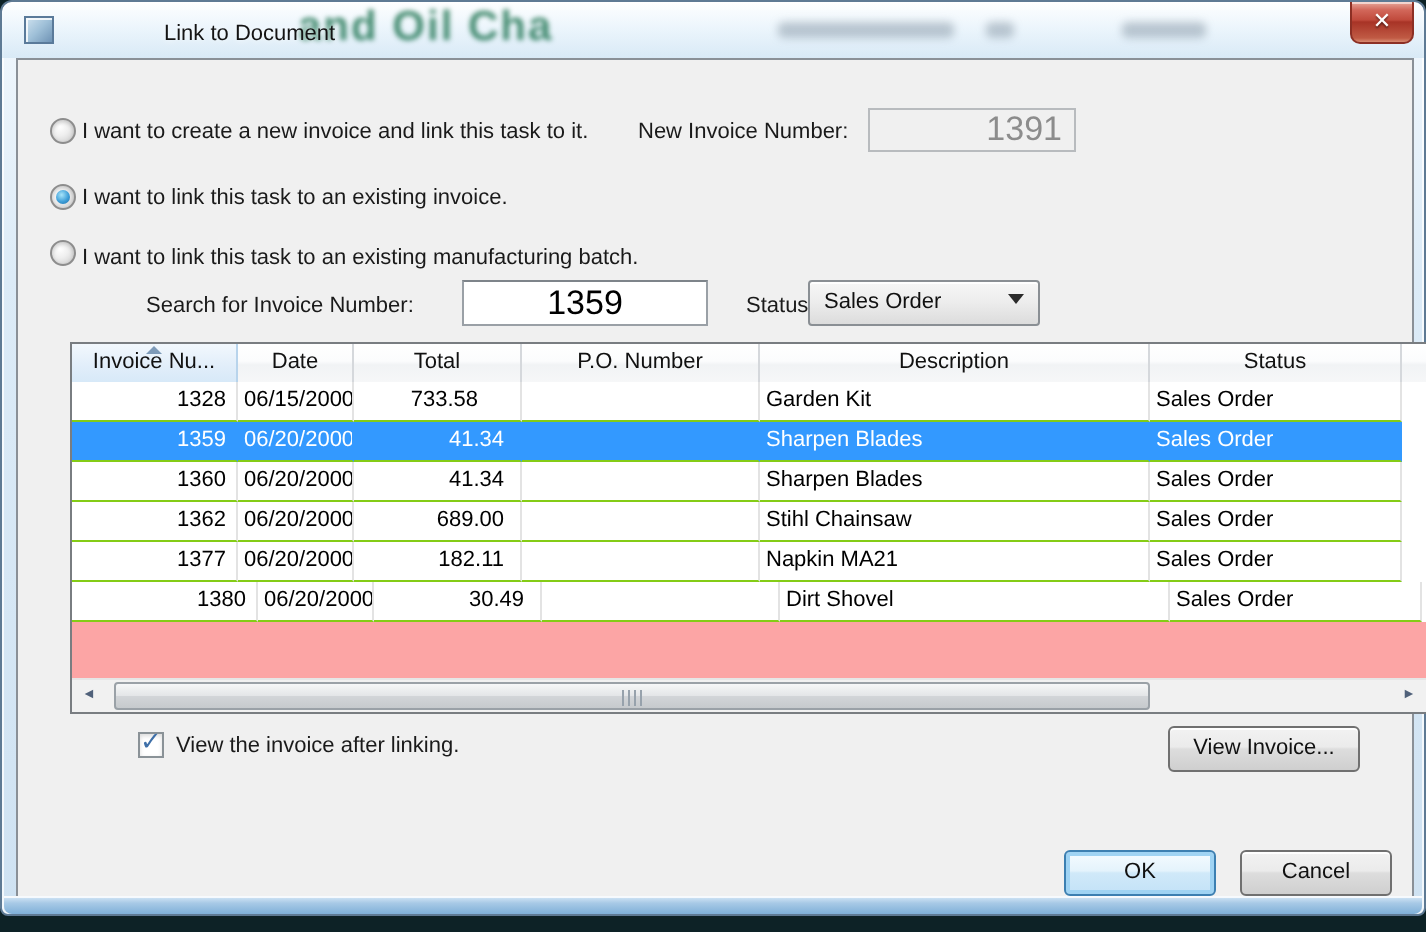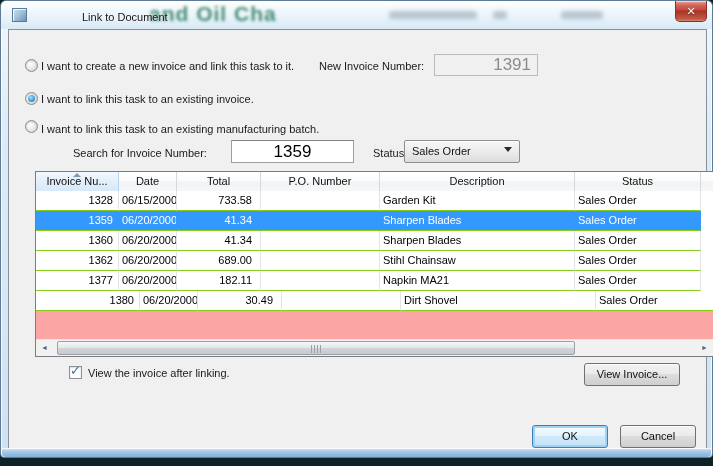--- a/index.html
+++ b/index.html
@@ -142,21 +142,21 @@
             <div class="hcell" style="width: 84px;"><span>Total</span></div>
             <div class="hcell" style="width: 119px;"><span>P.O. Number</span></div>
             <div class="hcell" style="width: 195px;"><span>Description</span></div>
             <div class="hcell" style="width: 126px;"><span>Status</span></div>
             <div class="hfiller"></div>
           </div>
         <div id="tbody">
             <div class="trow">
               <div class="tcell" style="width: 83px; text-align: right; padding-right: 5px;">1328</div>
               <div class="tcell" style="width: 58px; text-align: left;">06/15/2000</div>
-              <div class="tcell" style="width: 84px; text-align: right; padding-right: 8px;">733.58</div>
+              <div class="tcell" style="width: 84px; text-align: right; padding-right: 21px;">733.58</div>
               <div class="tcell" style="width: 119px; text-align: left;"></div>
               <div class="tcell" style="width: 195px; text-align: left;">Garden Kit</div>
               <div class="tcell" style="width: 126px; text-align: left;">Sales Order</div>
             </div>
             <div class="trow selected">
               <div class="tcell" style="width: 83px; text-align: right; padding-right: 5px;">1359</div>
               <div class="tcell" style="width: 58px; text-align: left;">06/20/2000</div>
               <div class="tcell" style="width: 84px; text-align: right; padding-right: 8px;">41.34</div>
               <div class="tcell" style="width: 119px; text-align: left;"></div>
               <div class="tcell" style="width: 195px; text-align: left;">Sharpen Blades</div>
@@ -180,21 +180,21 @@
             </div>
             <div class="trow">
               <div class="tcell" style="width: 83px; text-align: right; padding-right: 5px;">1377</div>
               <div class="tcell" style="width: 58px; text-align: left;">06/20/2000</div>
               <div class="tcell" style="width: 84px; text-align: right; padding-right: 8px;">182.11</div>
               <div class="tcell" style="width: 119px; text-align: left;"></div>
               <div class="tcell" style="width: 195px; text-align: left;">Napkin  MA21</div>
               <div class="tcell" style="width: 126px; text-align: left;">Sales Order</div>
             </div>
             <div class="trow">
-              <div class="tcell" style="width: 104px; text-align: right; padding-right: 5px;">1380</div>
+              <div class="tcell" style="width: 93px; text-align: right; padding-right: 5px;">1380</div>
               <div class="tcell" style="width: 58px; text-align: left;">06/20/2000</div>
               <div class="tcell" style="width: 84px; text-align: right; padding-right: 8px;">30.49</div>
               <div class="tcell" style="width: 119px; text-align: left;"></div>
               <div class="tcell" style="width: 195px; text-align: left;">Dirt Shovel</div>
               <div class="tcell" style="width: 126px; text-align: left;">Sales Order</div>
             </div>
           </div>
         <div id="hscroll">
           <div class="sarrow" id="sarrow-l">
             <span>◄</span>

